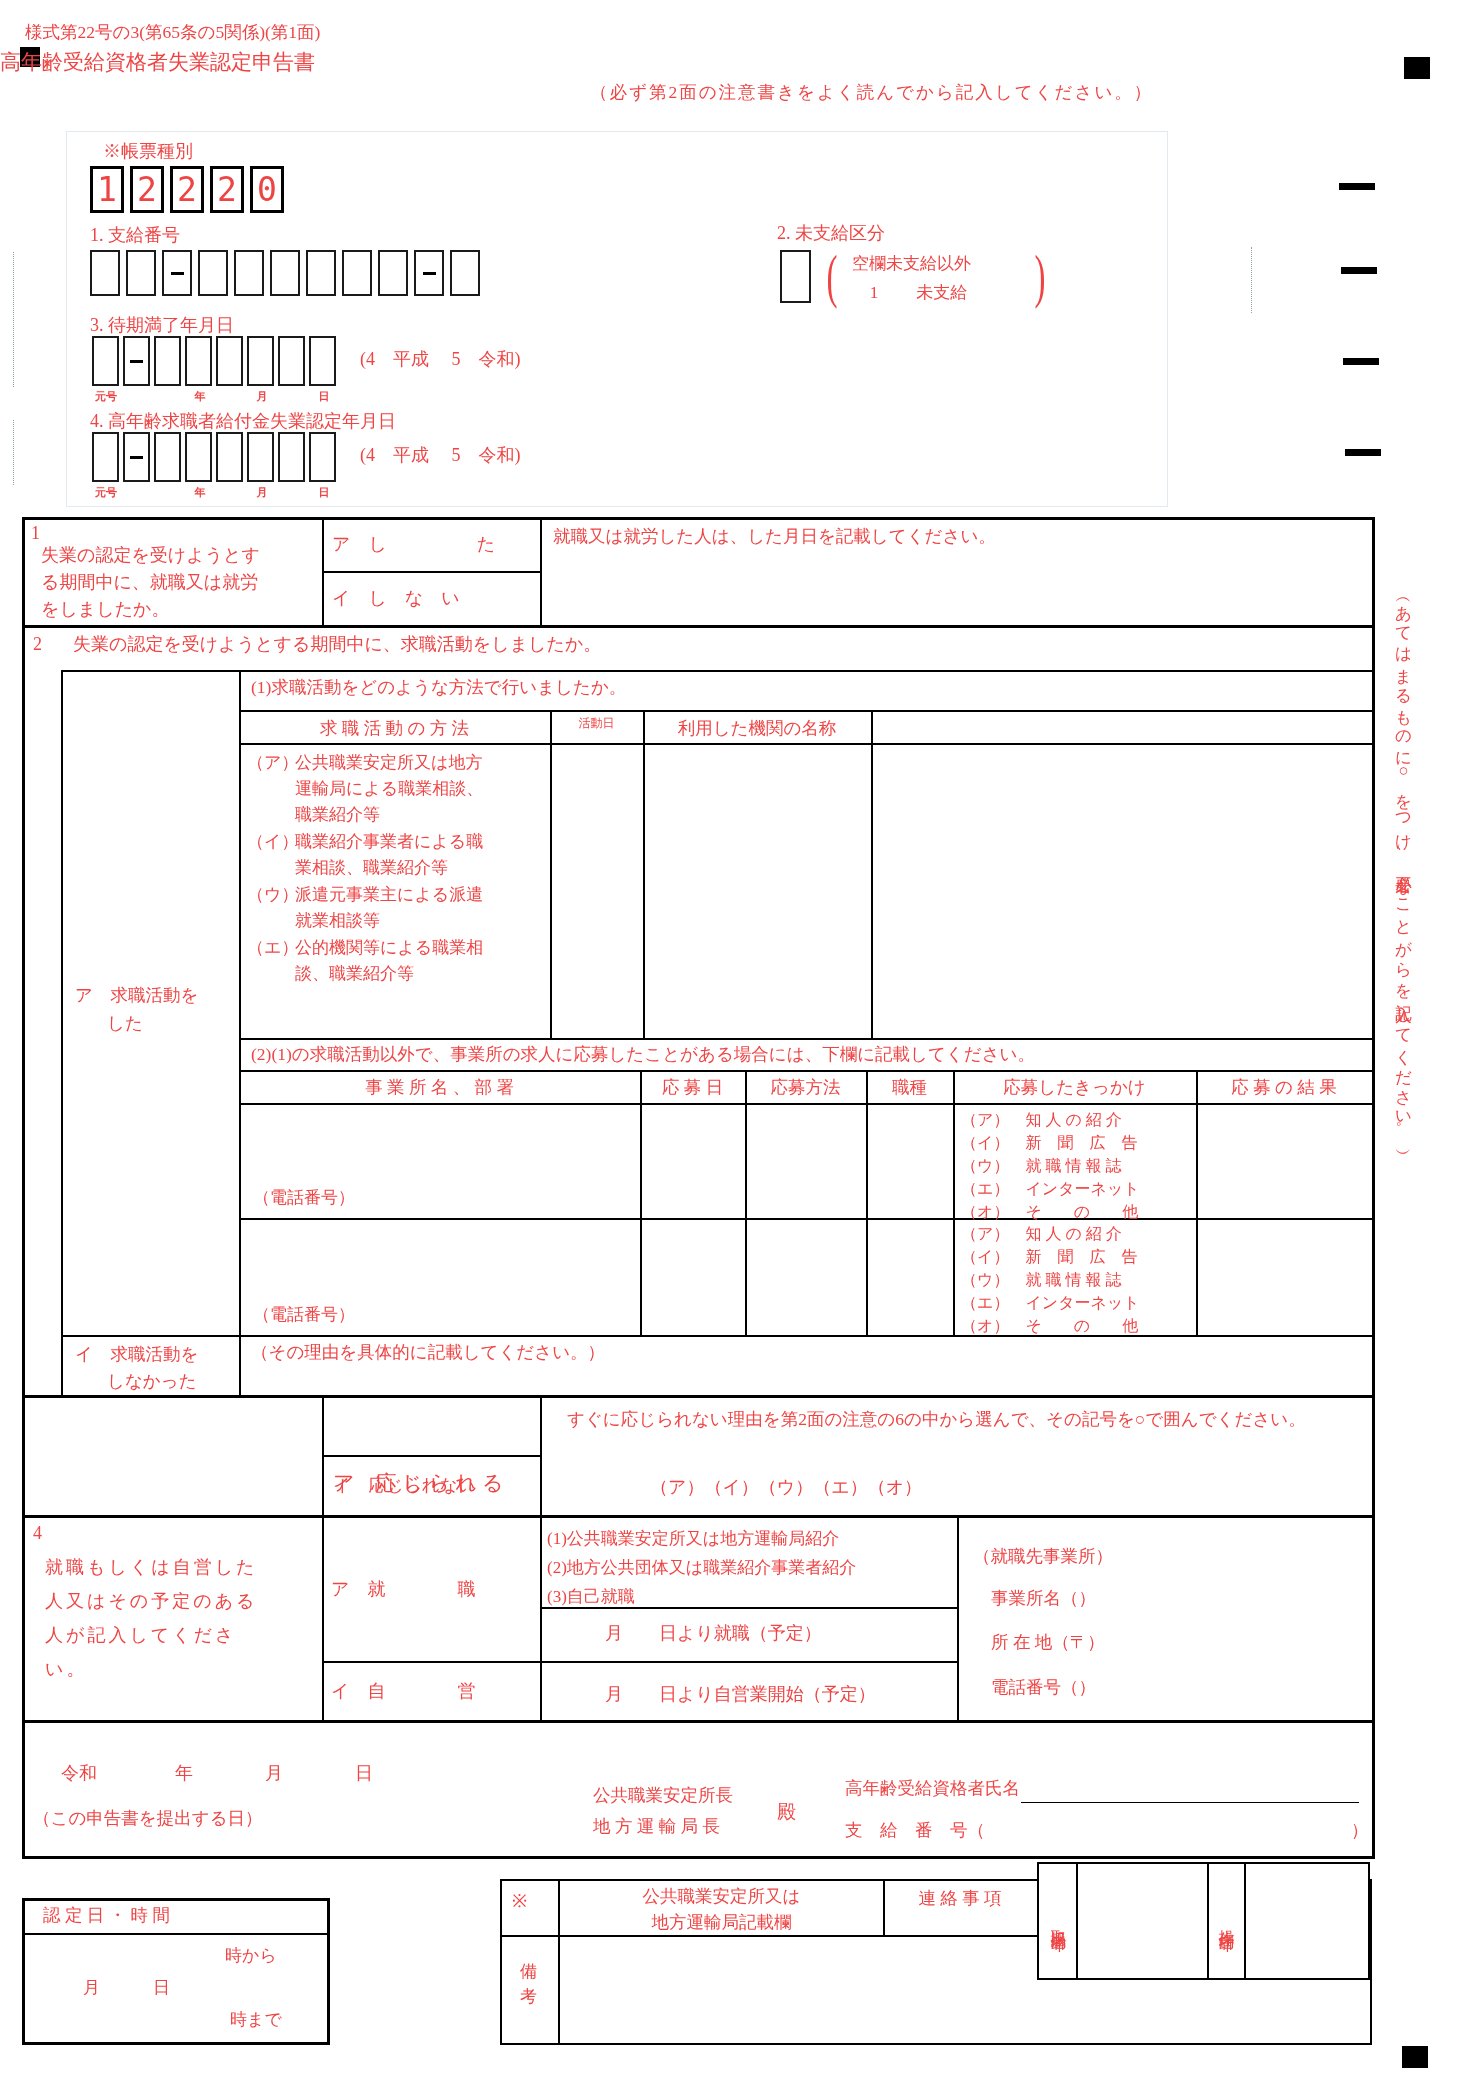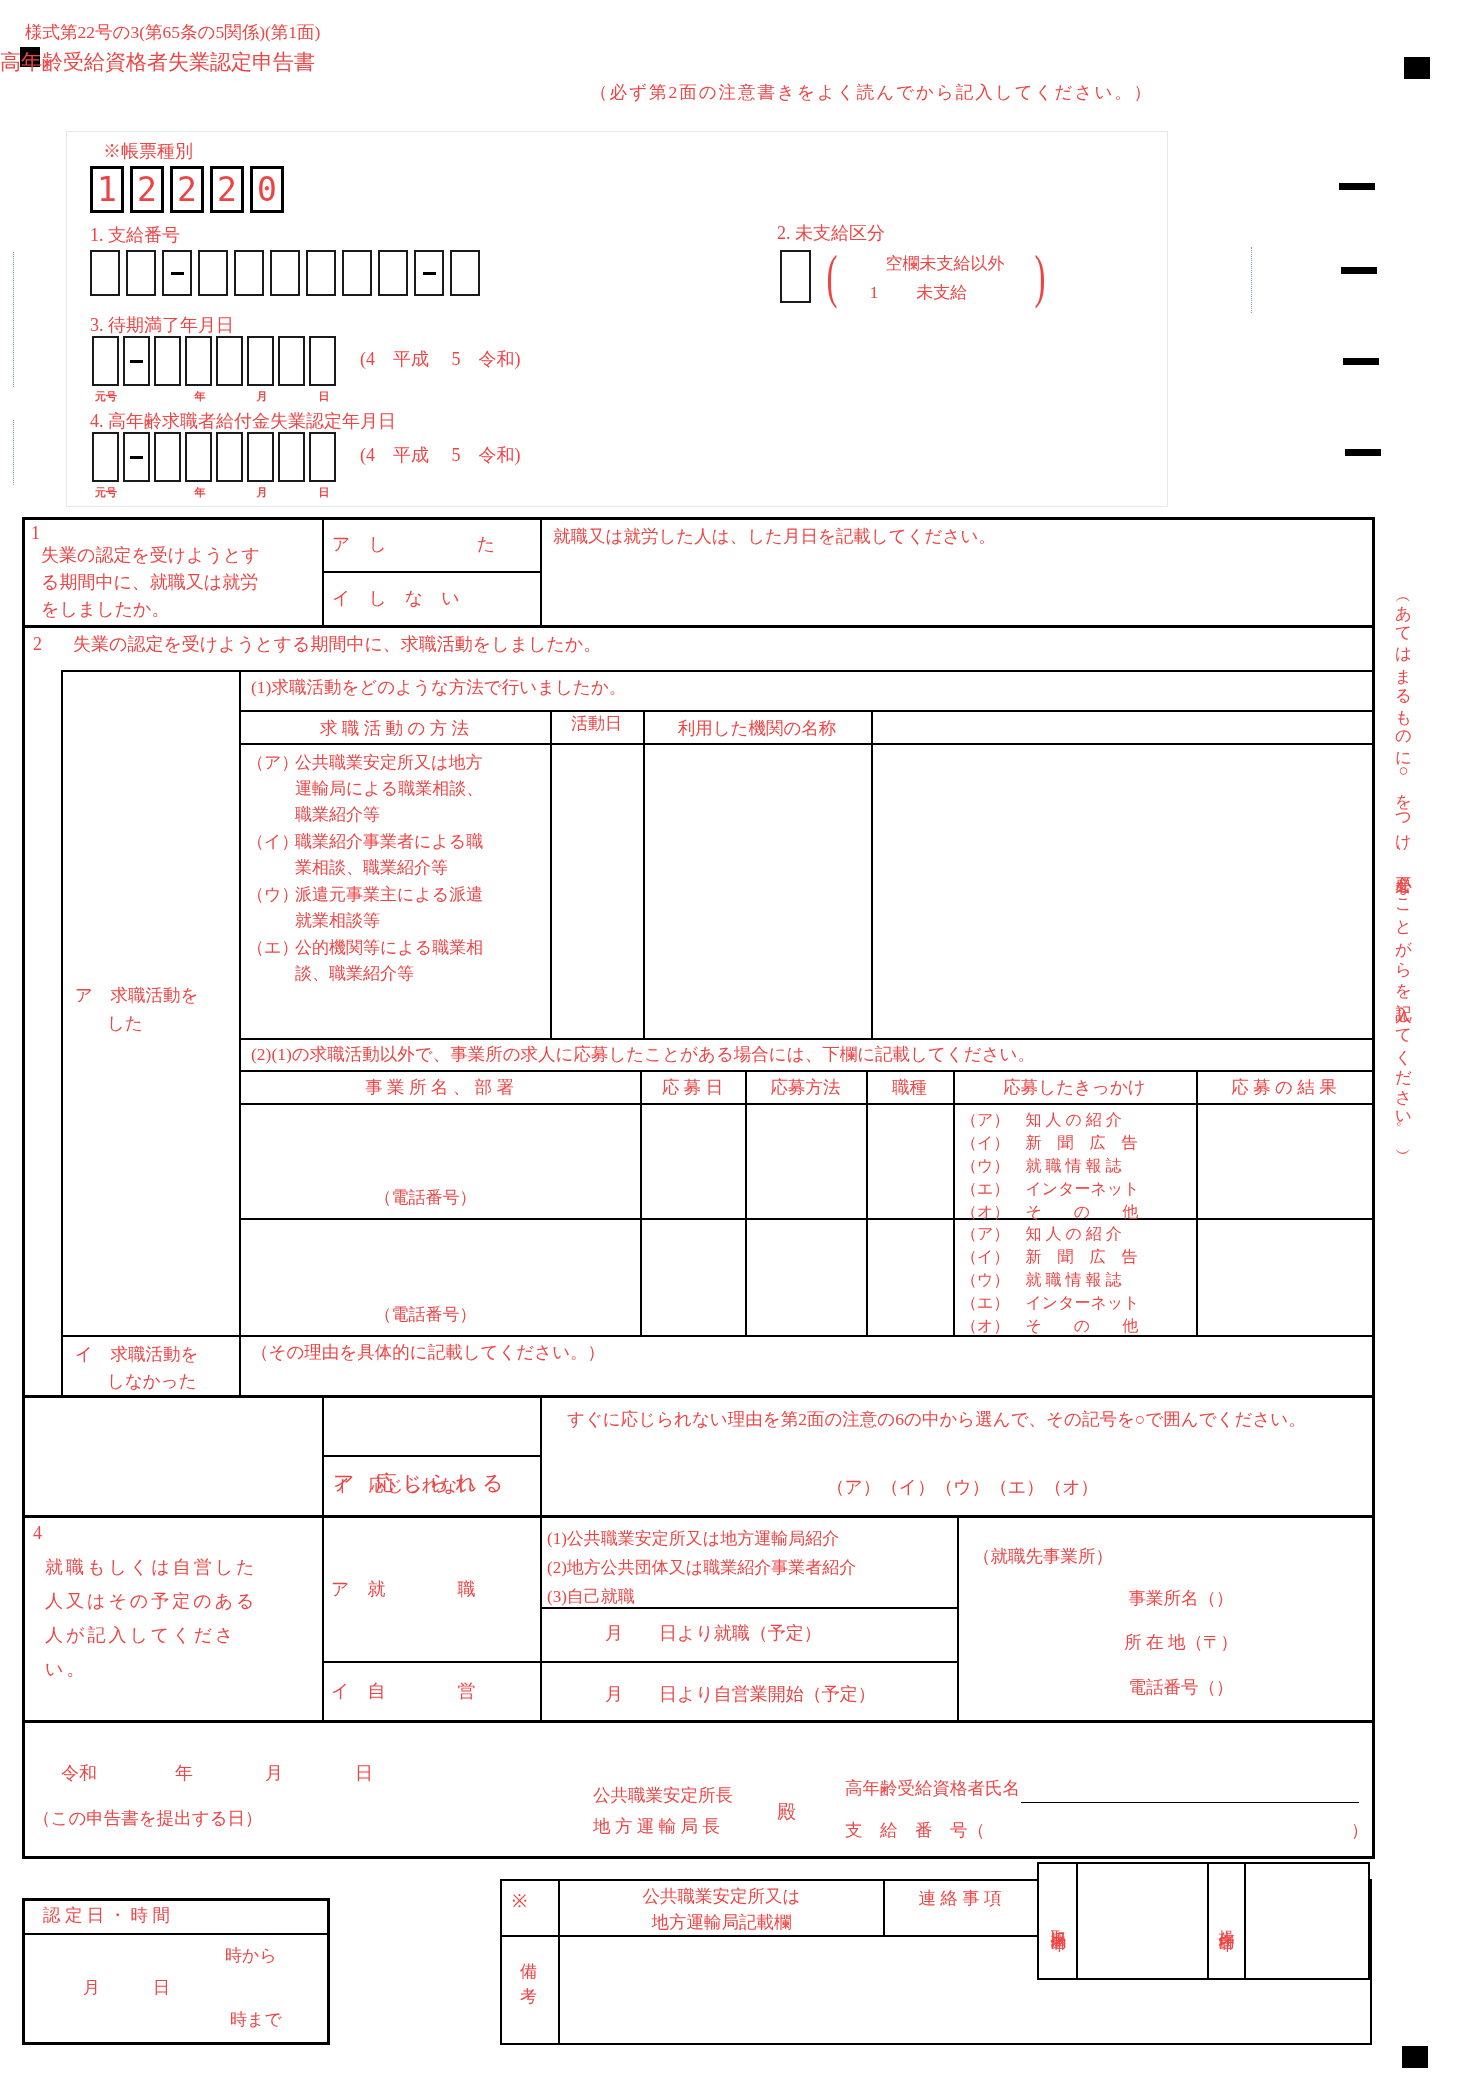--- a/index.html
+++ b/index.html
@@ -12,21 +12,21 @@
   .vl{position:absolute;background:#000;width:2px}
   .main{position:absolute;left:22px;top:517px;width:1353px;height:1342px;
         border:3px solid #000;box-sizing:border-box}
   .cellbox{position:absolute;border:2px solid #1a1a1a;box-sizing:border-box;background:#fff;
            display:flex;align-items:center;justify-content:center}
   .ocr{position:absolute;border:3px solid #000;box-sizing:border-box;background:#fff;
        display:flex;align-items:center;justify-content:center;
        font-family:"DejaVu Sans Mono",monospace;font-size:33px}
   .dashmark{width:13px;height:3px;background:#000}
   .c{display:flex;align-items:center;justify-content:center;text-align:center}
-  .sb{display:flex;justify-content:center}
+  .sb{display:flex;justify-content:flex-start}
   .small{font-size:11px;font-weight:bold}
   .vtext{writing-mode:vertical-rl;letter-spacing:2px}
   .paren{position:absolute;font-size:60px;font-weight:100;transform:scaleX(.55);line-height:1}
   .dotted{position:absolute;border-left:1px dotted #8aa0aa}
   .faint{position:absolute;border:1px solid #e2eaee}
   .methodrow{display:flex;margin-bottom:1px}
   .mmark{width:48px;flex:none}
   .mtext{width:192px}
   .trigline{line-height:23px}
 </style>
@@ -147,21 +147,21 @@
     <div class="t" style="left:50px;top:465px;font-size:17.5px">ア　求職活動を</div>
     <div class="t" style="left:82px;top:493px;font-size:17.5px">した</div>
 
     <div class="t" style="left:226px;top:157px;font-size:17.5px">(1)求職活動をどのような方法で行いましたか。</div>
     <div class="hl" style="left:214px;top:190px;width:1133px"></div>
     <div class="hl" style="left:214px;top:223px;width:1133px"></div>
     <div class="vl" style="left:525px;top:190px;height:328px"></div>
     <div class="vl" style="left:618px;top:190px;height:328px"></div>
     <div class="vl" style="left:846px;top:190px;height:328px"></div>
     <div class="tw c" style="left:214px;top:193px;width:311px;height:30px;font-size:17.5px">求 職 活 動 の 方 法</div>
-    <div class="tw c" style="left:525px;top:193px;width:93px;height:20px;font-size:17px">活動日</div>
+    <div class="tw c" style="left:525px;top:193px;width:93px;height:20px;font-size:12px">活動日</div>
     <div class="tw c" style="left:618px;top:193px;width:228px;height:30px;font-size:17.5px">利用した機関の名称</div>
 
     <div class="tw" style="left:222px;top:230px;width:300px;font-size:17px;line-height:26px">
       <div class="methodrow">
         <span class="mmark">（ア）</span>
         <span class="mtext">公共職業安定所又は地方運輸局による職業相談、職業紹介等</span>
       </div>
       <div class="methodrow">
         <span class="mmark">（イ）</span>
         <span class="mtext">職業紹介事業者による職業相談、職業紹介等</span>

